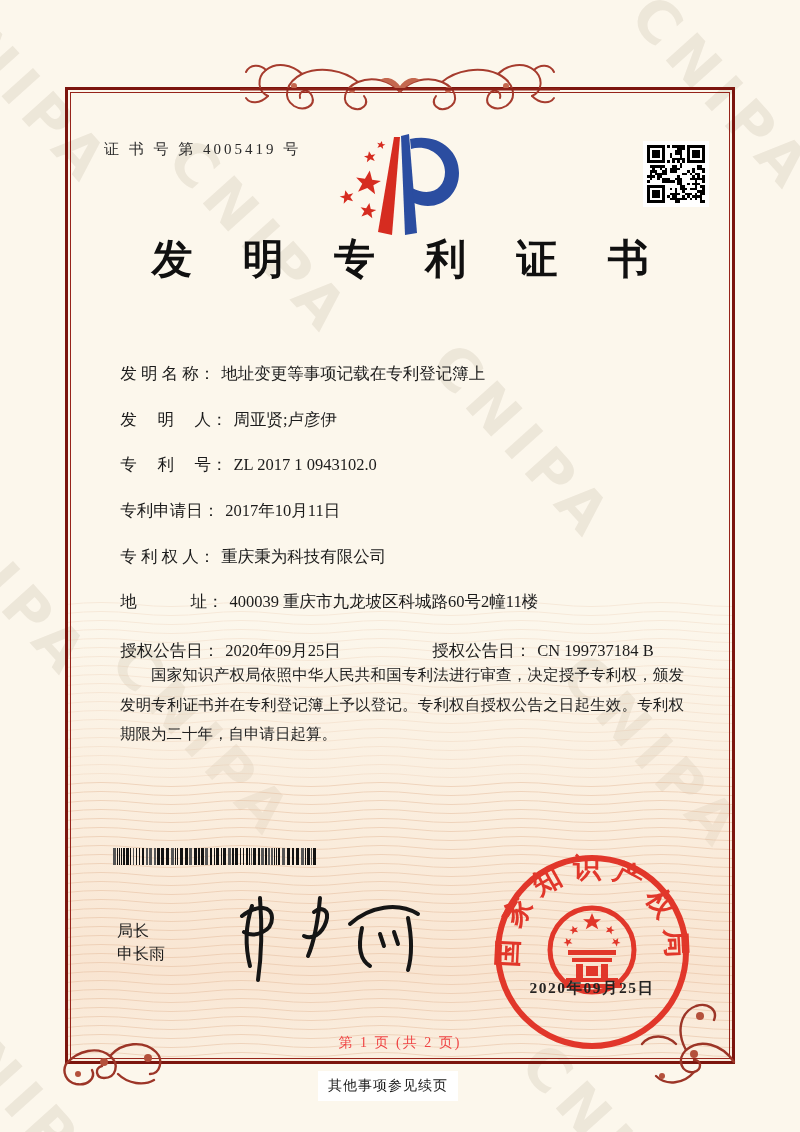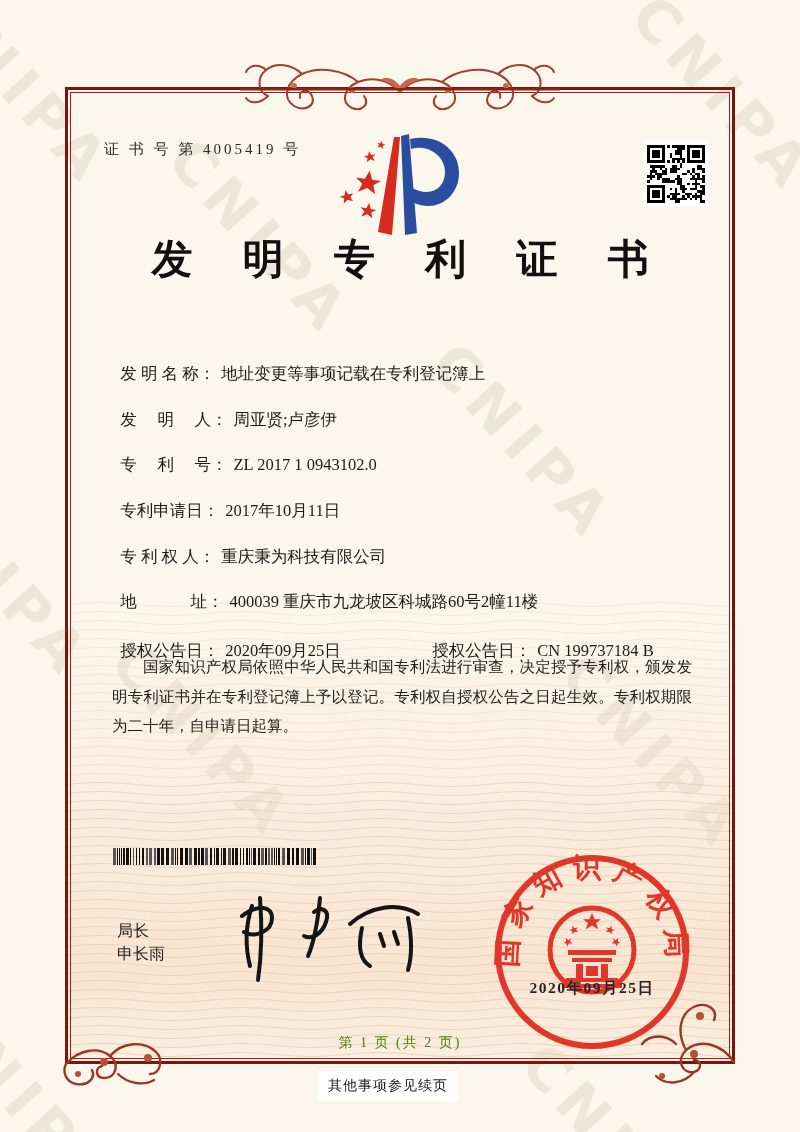--- a/index.html
+++ b/index.html
@@ -47,36 +47,36 @@
   }
   
   .field-row{position:absolute;left:112px;font-size:16.5px;z-index:5;white-space:pre;color:#1b1b1b;}
   .field-label{font-weight:500;}
   .field-value{margin-left:6px;}
   
   .body-text{
     position:absolute;left:112px;top:652px;width:580px;z-index:5;
     font-size:15.5px;line-height:29.5px;color:#222;text-align:justify;
   }
-  .body-text p{margin:0;text-indent:2em;}
+  .body-text p{margin:8px;text-indent:2em;}
   
   .barcode{position:absolute;left:113px;top:848px;width:208px;height:17px;z-index:5;font-size:0;}
   .barcode span{display:inline-block;height:100%;}
   
   .sig-title{position:absolute;left:117px;top:909px;font-size:16px;z-index:5;
     font-family:"Liberation Sans","DejaVu Sans",sans-serif;margin-top:12px;}
   .sig-name{position:absolute;left:117px;top:944px;font-size:16px;z-index:5;
     font-family:"Liberation Sans","DejaVu Sans",sans-serif;text-align:right;}
   .sig-script{position:absolute;left:222px;top:890px;z-index:5;}
   
   .seal{position:absolute;left:490px;top:850px;z-index:6;opacity:0.93;}
   
   .page-num{
     position:absolute;left:0;top:1034px;width:100%;text-align:center;
-    font-size:14px;letter-spacing:2px;z-index:5;color:#4d7c0f;
+    font-size:14px;letter-spacing:2px;z-index:5;color:#ef4444;
   }
   .cont-note{
     position:absolute;left:318px;top:1071px;width:140px;height:30px;
     background:#ffffff;z-index:5;text-align:center;line-height:30px;
     font-size:14px;letter-spacing:1px;color:#1b1b1b;
   }
   .ornament-top{position:absolute;left:240px;top:52px;z-index:3;}
   .flourish{position:absolute;z-index:4;}
 </style>
 </head>

